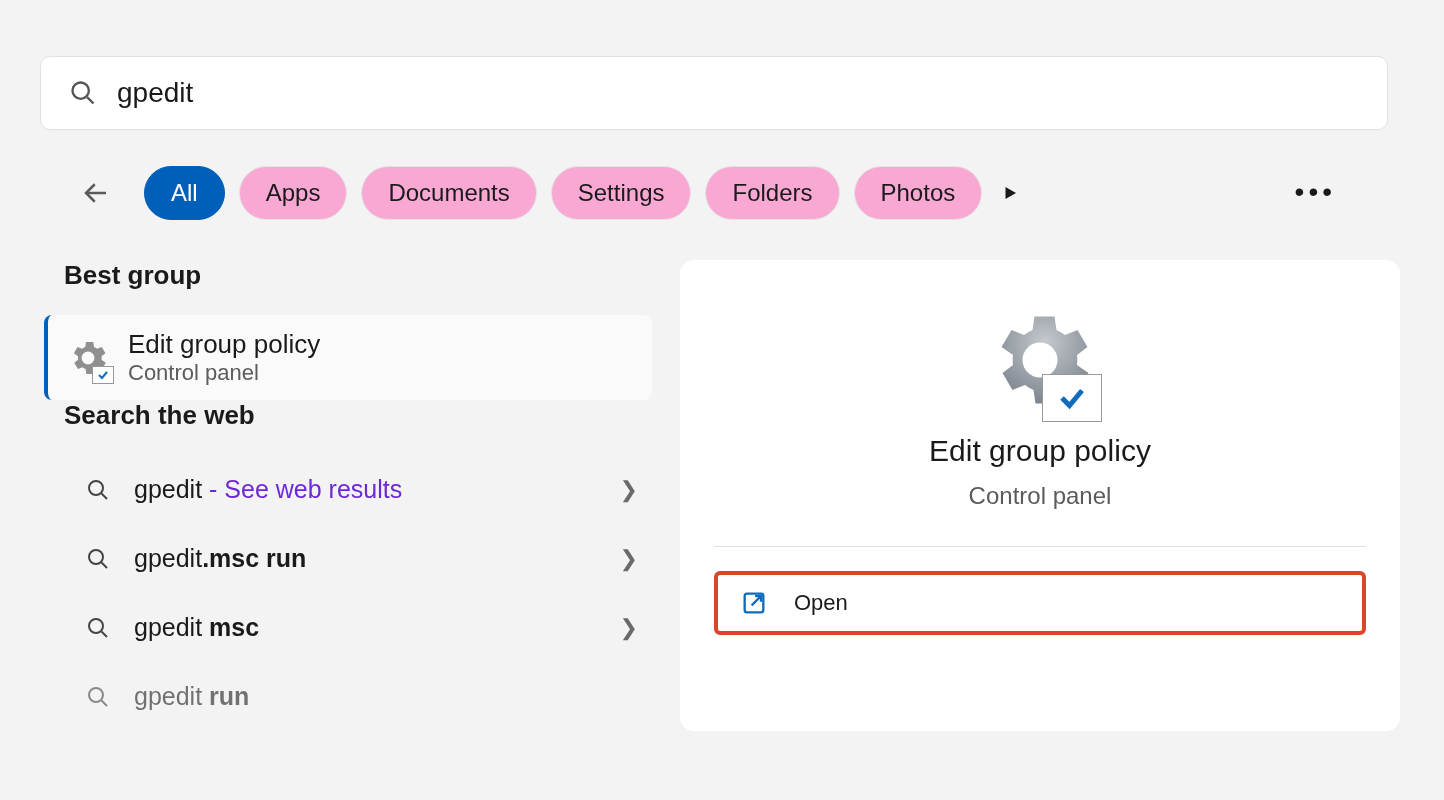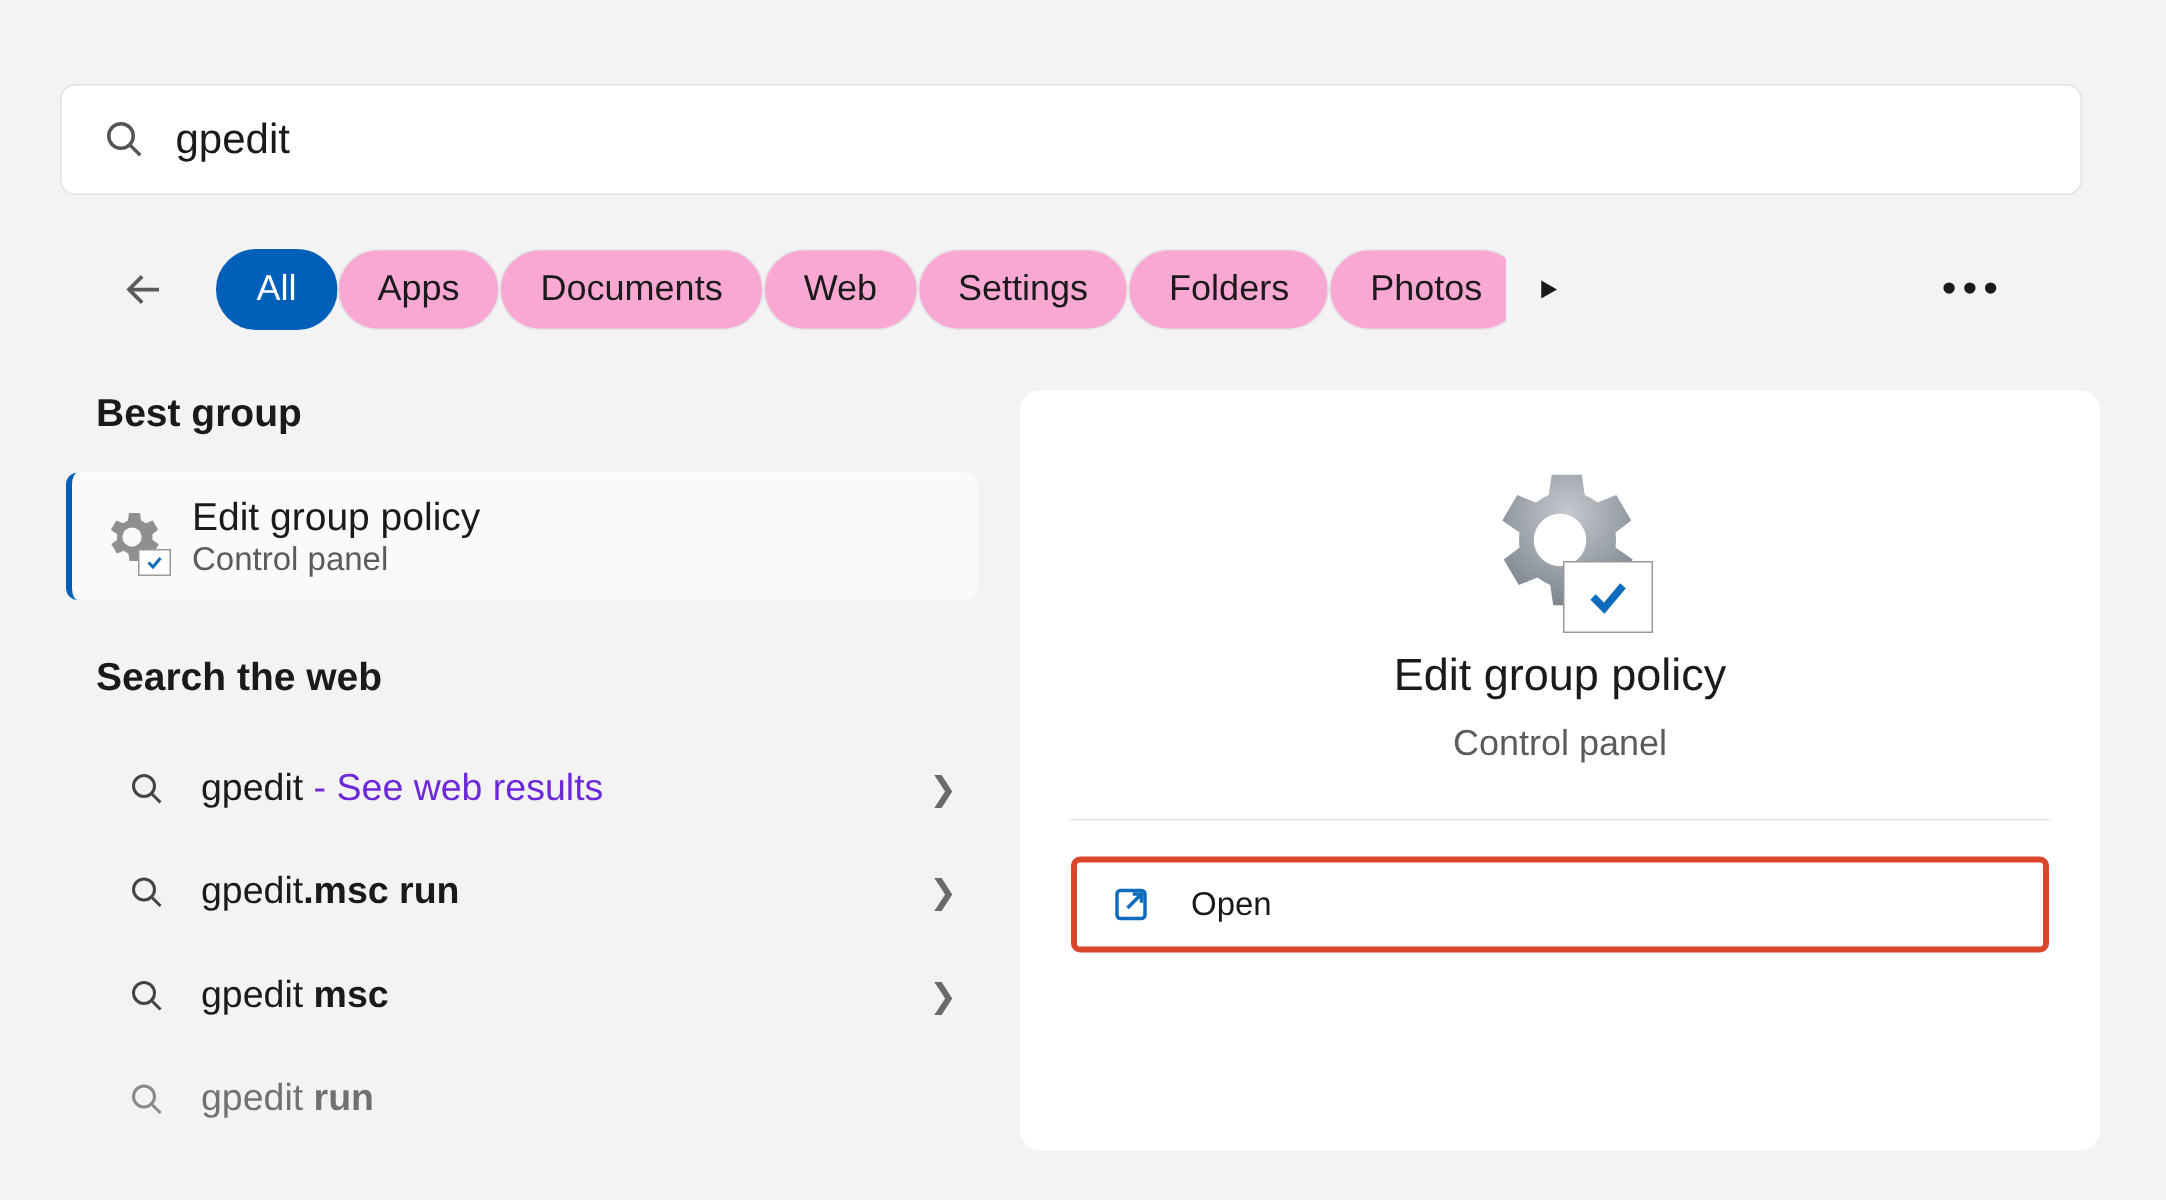--- a/index.html
+++ b/index.html
@@ -52,21 +52,21 @@
     white-space: nowrap;
     cursor: pointer;
   }
   .pill.active {
     background: #005fb8;
     border-color: #005fb8;
     color: #fff;
     padding: 12px 26px;
   }
   .pills-wrap {
-    display:flex; overflow:hidden; max-width: 860px;
+    display:flex; gap:14px; overflow:hidden; max-width: 860px;
   }
   .scroll-arrow {
     display:flex; align-items:center; justify-content:center;
     width:40px; height:58px; font-size:20px; color:#1a1a1a;
     margin-left:-6px;
   }
   .more-dots {
     position:absolute; right:52px; top:12px;
     font-size:28px; letter-spacing:4px; color:#1a1a1a;
     cursor:pointer;
@@ -101,21 +101,21 @@
     width:44px; height:44px; color:#8b8b8b;
   }
   .check-overlay {
     position:absolute; right:-4px; bottom:-4px;
     width:22px; height:18px; background:#fff; border:1px solid #999;
     display:flex; align-items:center; justify-content:center;
   }
   .check-overlay svg { width:16px; height:12px; }
   .best-title { font-size:26px; font-weight:400; }
   .best-sub   { font-size:22px; color:#5b5b5b; }
-  .web-section { margin-top:36px; }
+  .web-section { }
   .web-item {
     display:flex; align-items:center; gap:24px;
     padding:20px 22px;
     font-size:25px;
     cursor:pointer;
   }
   .web-item .s-icon { width:24px; height:24px; flex:0 0 auto; }
   .web-item .label { flex:1 1 auto; }
   .web-item .chev  { color:#6a6a6a; font-size:22px; }
   .dim { color:#6d28d9; }
@@ -164,21 +164,20 @@
     <div class="back-btn">
       <svg width="30" height="30" viewBox="0 0 24 24" fill="none" stroke="#5a5a5a" stroke-width="2">
           <line x1="20" y1="12" x2="4" y2="12"></line>
           <polyline points="11 5 4 12 11 19"></polyline>
         </svg>
     </div>
     <div class="pills-wrap">
       <div class="pill active">All</div>
       <div class="pill">Apps</div>
       <div class="pill">Documents</div>
-      <div class="pill">Web</div>
       <div class="pill">Settings</div>
       <div class="pill">Folders</div>
       <div class="pill">Photos</div>
     </div>
     <div class="scroll-arrow">
       <svg width="18" height="18" viewBox="0 0 24 24" fill="#1a1a1a">
           <polygon points="6 4 20 12 6 20"></polygon>
         </svg>
     </div>
     <div class="more-dots">•••</div>

